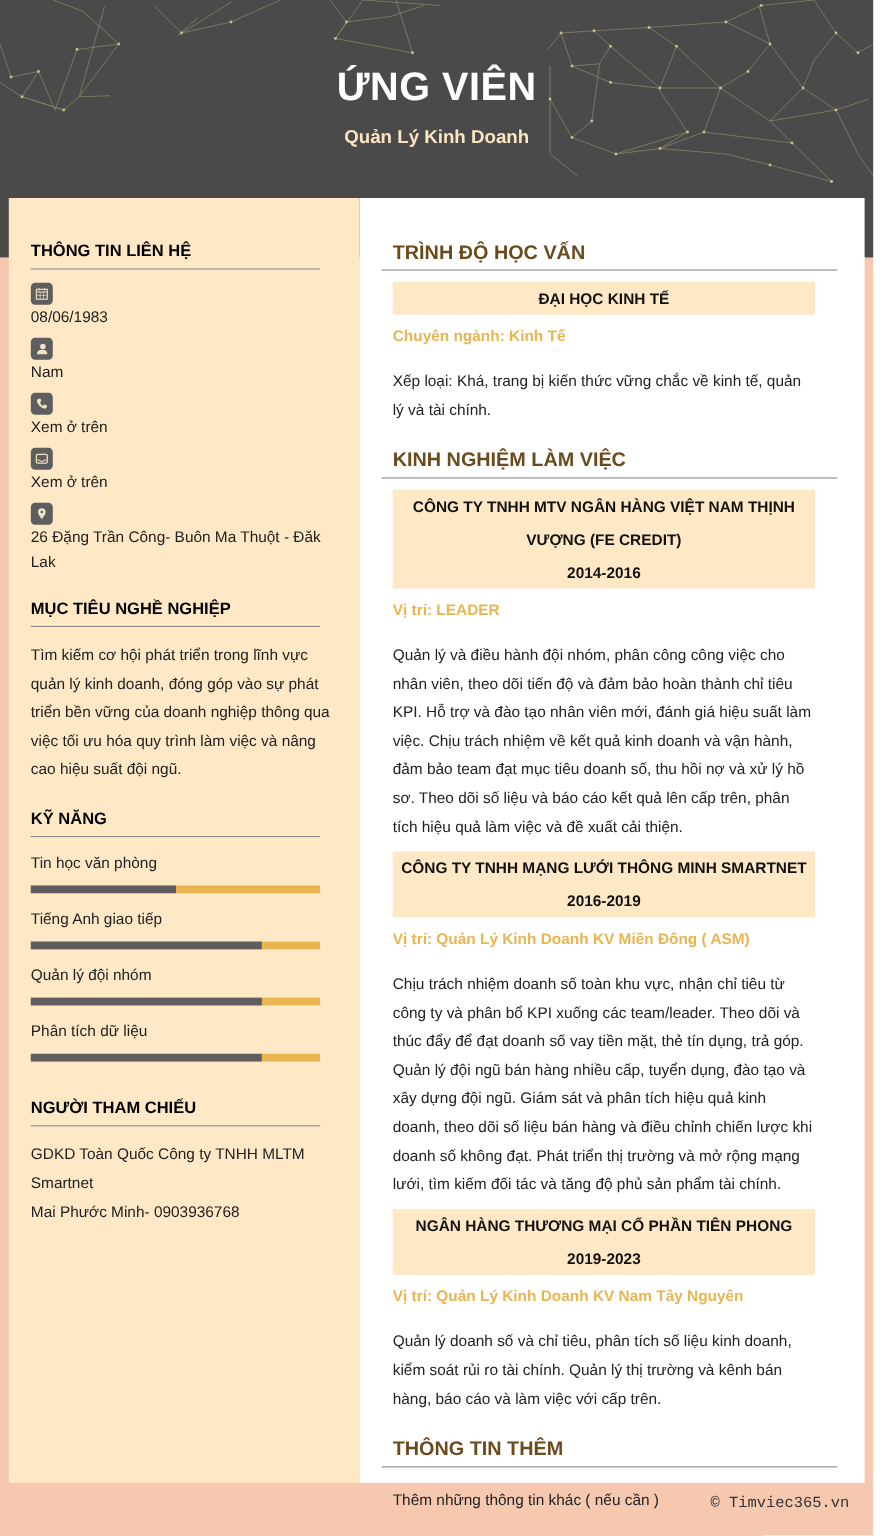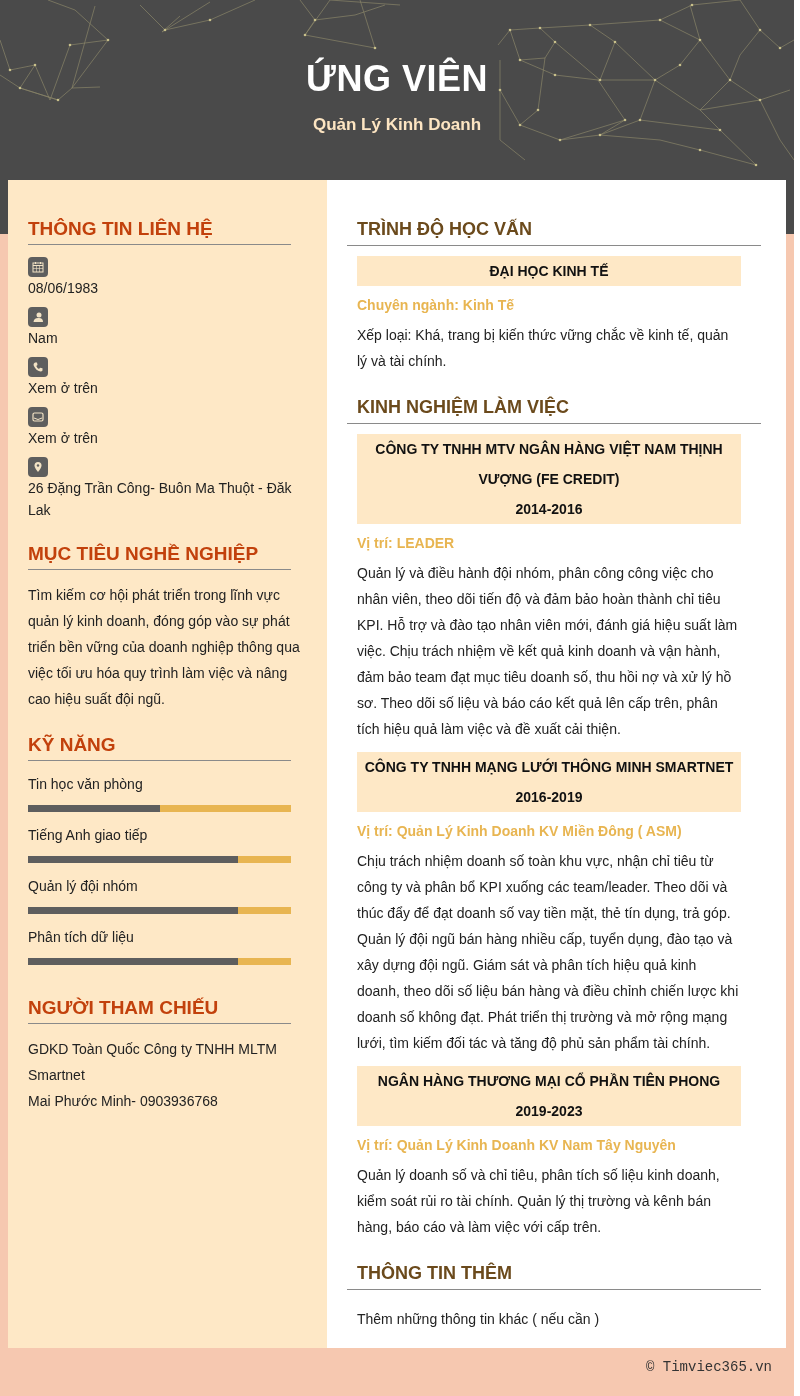--- a/index.html
+++ b/index.html
@@ -7,36 +7,36 @@
   body { font-family: "Liberation Sans", sans-serif; color: #222; }
   .page { position: relative; width: 794px; height: 1396px; background: #f6c8b0; }
   .header { position: absolute; left: 0; top: 0; width: 794px; height: 234px; background: #4a4a4a; overflow: hidden; }
   .header svg.net { position: absolute; left: 0; top: 0; }
   .header .name { position: absolute; left: 0; right: 0; top: 58px; text-align: center; color: #ffffff; font-size: 36px; font-weight: bold; letter-spacing: 0.5px; }
   .header .role { position: absolute; left: 0; right: 0; top: 115px; text-align: center; color: #fde5c2; font-size: 17px; font-weight: bold; }
 
   .sidebar { position: absolute; left: 8px; top: 180px; width: 319px; height: 1168px; background: #fee8c6; padding: 38px 0 0 20px; }
   .main { position: absolute; left: 327px; top: 180px; width: 459px; height: 1168px; background: #ffffff; padding: 38px 25px 0 30px; }
 
-  .s-title { font-size: 19px; font-weight: bold; color: #c2410c; padding-bottom: 4px; border-bottom: 1px solid #8a8a8a; width: 263px; line-height: 22px; }
+  .s-title { font-size: 15px; font-weight: bold; color: #000000; padding-bottom: 4px; border-bottom: 1px solid #8a8a8a; width: 263px; line-height: 22px; }
   .contact-list { margin-top: 12px; }
   .contact-item { display: flex; align-items: flex-start; font-size: 14px; line-height: 22px; margin-bottom: 8px; width: 270px; flex-direction: column; }
   .contact-item .ico { flex: 0 0 20px; width: 20px; height: 20px; border-radius: 4px; background: #5e5e5e; margin-right: 7px; margin-top: 0px; display: flex; align-items: center; justify-content: center; }
   .contact-item .ico svg { width: 12px; height: 12px; }
   .obj-text { font-size: 14px; line-height: 26px; margin-top: 12px; width: 275px; }
   .skill { margin-top: 14px; width: 263px; }
   .skill .label { font-size: 14px; line-height: 18px; }
   .skill .bar { margin-top: 12px; height: 7px; background: #e8b551; position: relative; }
   .skill .bar .fill { position: absolute; left: 0; top: 0; height: 7px; background: #5e5e5e; }
   .ref-text { font-size: 14px; line-height: 26px; margin-top: 12px; width: 263px; }
 
   .m-title { font-size: 18px; font-weight: bold; color: #6b4a1c; padding: 0 0 5px 10px; border-bottom: 1px solid #8a8a8a; margin-left: -10px; line-height: 22px; }
   .block-head { background: #fee8c6; text-align: center; font-size: 14px; font-weight: bold; color: #111; line-height: 30px; margin-top: 10px; padding: 0 6px; width: 384px; }
   .position { font-size: 14px; font-weight: bold; color: #e8b551; margin-top: 10px; line-height: 18px; }
-  .desc { font-size: 14px; line-height: 26px; margin-top: 8px; width: 384px; }
+  .desc { font-size: 14px; line-height: 26px; margin-top: 19px; width: 384px; }
   .m-section { margin-top: 22px; }
   .extra { font-size: 14px; line-height: 18px; margin-top: 20px; }
 
   .footer-credit { position: absolute; right: 22px; top: 1359px; font-family: "Liberation Mono", monospace; font-size: 14px; color: #333; }
   .right-white { position: absolute; left: 794px; top: 0; width: 6px; height: 1396px; background: #ffffff; }
 </style>
 </head>
 <body>
 
 <div class="page">

